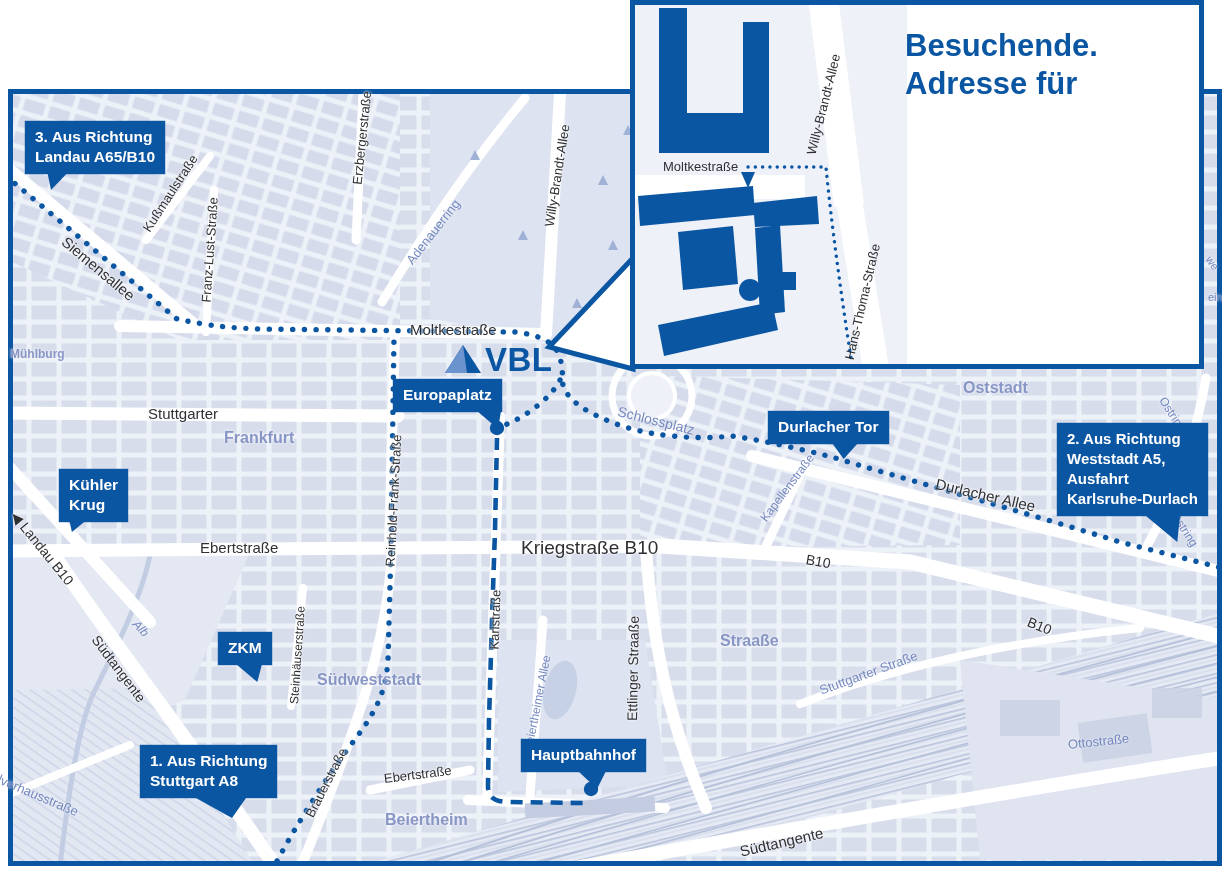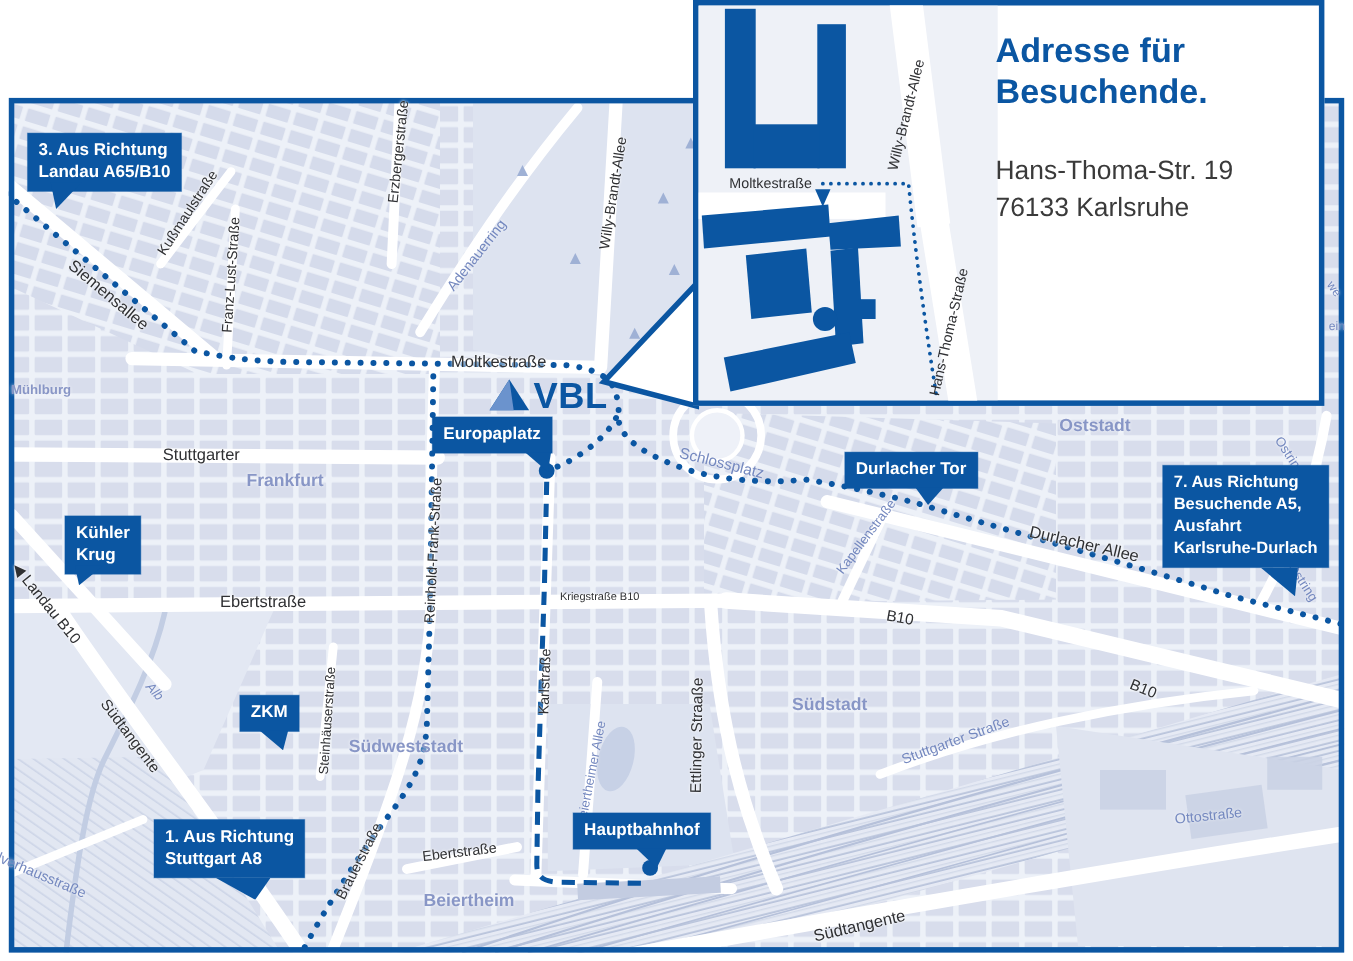--- a/index.html
+++ b/index.html
@@ -156,32 +156,32 @@
   <div class="lbl st" style="left:206px;top:296px;transform:rotate(-86deg);font-size:13px">Franz-Lust-Straße</div>
   <div class="lbl st" style="left:357px;top:178px;transform:rotate(-84deg);font-size:13px">Erzbergerstraße</div>
   <div class="lbl area" style="left:10px;top:348px;font-size:12px">Mühlburg</div>
   <div class="lbl sb" style="left:409px;top:256px;transform:rotate(-52deg)">Adenauerring</div>
   <div class="lbl st" style="left:549px;top:220px;transform:rotate(-81deg);font-size:13px">Willy-Brandt-Allee</div>
   <div class="lbl st" style="left:410px;top:322px;font-size:15px">Moltkestraße</div>
   <div class="lbl st" style="left:148px;top:406px;font-size:15px">Stuttgarter</div>
   <div class="lbl area" style="left:224px;top:430px">Frankfurt</div>
   <div class="lbl st" style="left:390px;top:560px;transform:rotate(-87deg);font-size:13px">Reinhold-Frank-Straße</div>
   <div class="lbl st" style="left:200px;top:540px;font-size:15px">Ebertstraße</div>
-  <div class="lbl st" style="left:509px;top:538px;font-size:10px">Kriegstraße B10</div>
+  <div class="lbl st" style="left:521px;top:538px;font-size:19px">Kriegstraße B10</div>
   <div class="lbl st" style="left:494px;top:643px;transform:rotate(-88deg);font-size:13px">Karlstraße</div>
   <div class="lbl st" style="left:632px;top:714px;transform:rotate(-89deg);font-size:14px">Ettlinger Straaße</div>
   <div class="lbl sb" style="left:618px;top:404px;transform:rotate(14deg);font-size:14px">Schlossplatz</div>
   <div class="lbl st" style="left:936px;top:476px;transform:rotate(13deg);font-size:15px">Durlacher Allee</div>
   <div class="lbl sb" style="left:763px;top:514px;transform:rotate(-53deg);font-size:12px">Kapellenstraße</div>
   <div class="lbl st" style="left:806px;top:552px;transform:rotate(10deg);font-size:14px">B10</div>
   <div class="lbl st" style="left:1028px;top:614px;transform:rotate(22deg);font-size:14px">B10</div>
   <div class="lbl sb" style="left:1162px;top:392px;transform:rotate(57deg);font-size:12px">Ostring</div>
   <div class="lbl sb" style="left:1174px;top:507px;transform:rotate(57deg);font-size:12px">Ostring</div>
   <div class="lbl area" style="left:963px;top:380px">Oststadt</div>
-  <div class="lbl area" style="left:720px;top:633px">Südstadt</div>
+  <div class="lbl area" style="left:720px;top:633px">Straaße</div>
   <div class="lbl sb" style="left:820px;top:684px;transform:rotate(-20deg)">Stuttgarter Straße</div>
   <div class="lbl st" style="left:740px;top:844px;transform:rotate(-13deg);font-size:15px">Südtangente</div>
   <div class="lbl sb" style="left:1068px;top:738px;transform:rotate(-6deg)">Ottostraße</div>
   <div class="lbl st" style="left:95px;top:630px;transform:rotate(53deg)">Südtangente</div>
   <div class="lbl sb" style="left:135px;top:616px;transform:rotate(48deg);font-style:italic;font-size:12px">Alb</div>
   <div class="lbl st" style="left:294px;top:698px;transform:rotate(-86deg);font-size:12px">Steinhäuserstraße</div>
   <div class="lbl area" style="left:317px;top:672px">Südweststadt</div>
   <div class="lbl st" style="left:309px;top:810px;transform:rotate(-63deg);font-size:13px">Brauerstraße</div>
   <div class="lbl st" style="left:384px;top:772px;transform:rotate(-7deg);font-size:13px">Ebertstraße</div>
   <div class="lbl area" style="left:385px;top:812px">Beiertheim</div>
@@ -201,22 +201,22 @@
     <div>Europaplatz</div>
   </div>
   <div class="tail" style="left:477px;top:411px;width:24px;height:18px;clip-path:polygon(0 0,100% 0,88% 100%)"></div>
 
   <div class="callout" style="left:768px;top:411px">
     <div>Durlacher Tor</div>
   </div>
   <div class="tail" style="left:832px;top:443px;width:26px;height:16px;clip-path:polygon(0 0,100% 0,45% 100%)"></div>
 
   <div class="callout" style="left:1057px;top:423px;font-size:15px">
-    <div>7. Aus Richtung</div>
-    <div>Besuchende A5,</div>
+    <div>2. Aus Richtung</div>
+    <div>Weststadt A5,</div>
     <div>Ausfahrt</div>
     <div>Karlsruhe-Durlach</div>
   </div>
   <div class="tail" style="left:1146px;top:516px;width:34px;height:26px;clip-path:polygon(0 0,100% 0,92% 100%)"></div>
 
   <div class="callout" style="left:59px;top:469px">
     <div>Kühler</div>
     <div>Krug</div>
   </div>
   <div class="tail" style="left:68px;top:514px;width:26px;height:18px;clip-path:polygon(0 0,100% 0,15% 100%)"></div>
@@ -266,22 +266,18 @@
         <polygon points="23,320 137,297 143,325 29,351"></polygon>
       </g>
 
       <path d="M 113,162 L 191,162 C 196,215 206,290 216,353" fill="none" stroke="#0b56a2" stroke-width="3.4" stroke-linecap="round" stroke-dasharray="0.1 7.2"></path>
       <polygon points="106,167 120,167 113,183" fill="#0b56a2"></polygon>
     </svg>
     <div class="lbl" style="left:28px;top:155px">Moltkestraße</div>
     <div class="lbl" style="left:176px;top:143px;transform:rotate(-76deg)">Willy-Brandt-Allee</div>
     <div class="lbl" style="left:214px;top:348px;transform:rotate(-77deg)">Hans-Thoma-Straße</div>
     <div class="ttl">
+      <div>Besuchende.</div>
       <div>Adresse für</div>
-      <div>Besuchende.</div>
     </div>
-    <div class="addr">
-      <div>Hans-Thoma-Str. 19</div>
-      <div>76133 Karlsruhe</div>
-    </div>
   </div>
 
 </div>
 
 </body></html>

